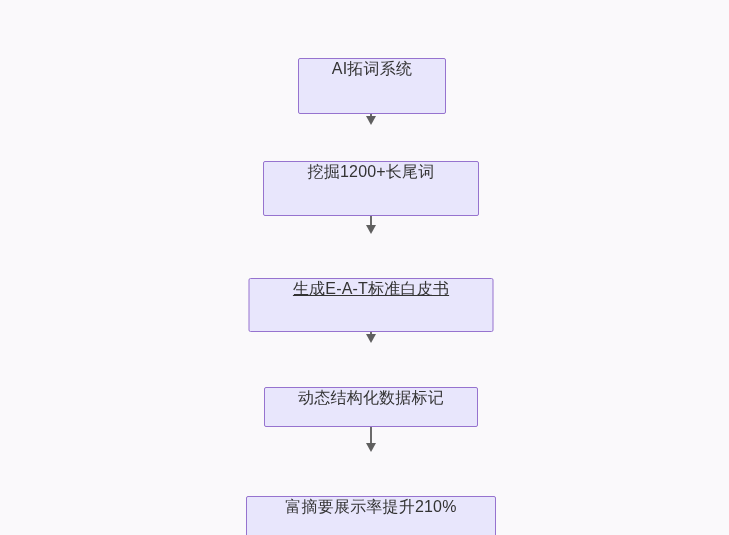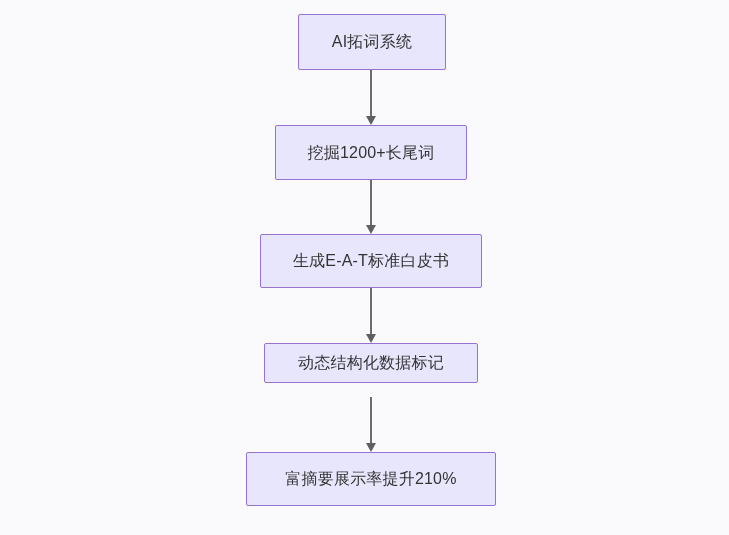--- a/index.html
+++ b/index.html
@@ -19,28 +19,28 @@
     width: 729px;
     height: 535px;
   }
   .node {
     position: absolute;
     box-sizing: border-box;
     background: #e8e6fc;
     border: 1.4px solid #9673cf;
     border-radius: 2px;
     display: flex;
-    align-items: center;
     justify-content: center;
     color: #333333;
     font-size: 16px;
     line-height: 1.2;
     letter-spacing: 0.2px;
     white-space: nowrap;
     transform: translateX(-50%);
+    margin-top: 44px;
   }
   .node-label {
     display: block;
   }
   .edge {
     position: absolute;
     transform: translateX(-50%);
     pointer-events: none;
   }
   .edge-line {
@@ -85,25 +85,25 @@
 
   <div class="edge" style="left:371px; top:397px; width:24px; height:55px;">
     <div class="edge-line" style="height:46px;"></div>
     <div class="edge-arrow"></div>
   </div>
 
   <div class="node" style="left:372px; top:14px; width:148px; height:56px;">
     <span class="node-label">AI拓词系统</span>
   </div>
 
-  <div class="node" style="left:371px; top:125px; width:192px; height:55px;">
+  <div class="node" style="left:371px; top:117px; width:216px; height:55px;">
     <span class="node-label">挖掘1200+长尾词</span>
   </div>
 
-  <div class="node" style="left:371px; top:234px; width:222px; height:54px;">
+  <div class="node" style="left:371px; top:234px; width:245px; height:54px;text-decoration:underline;">
     <span class="node-label">生成E-A-T标准白皮书</span>
   </div>
 
   <div class="node" style="left:371px; top:343px; width:214px; height:40px;">
     <span class="node-label">动态结构化数据标记</span>
   </div>
 
   <div class="node" style="left:371px; top:452px; width:250px; height:54px;">
     <span class="node-label">富摘要展示率提升210%</span>
   </div>

